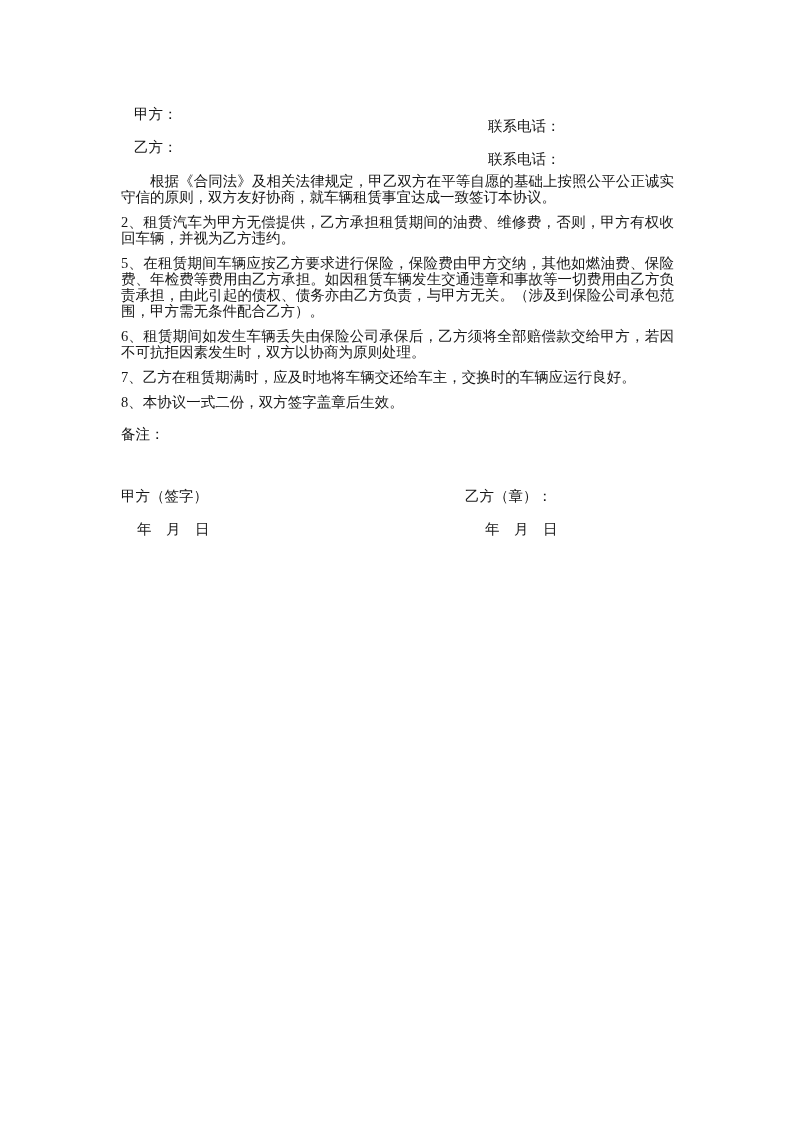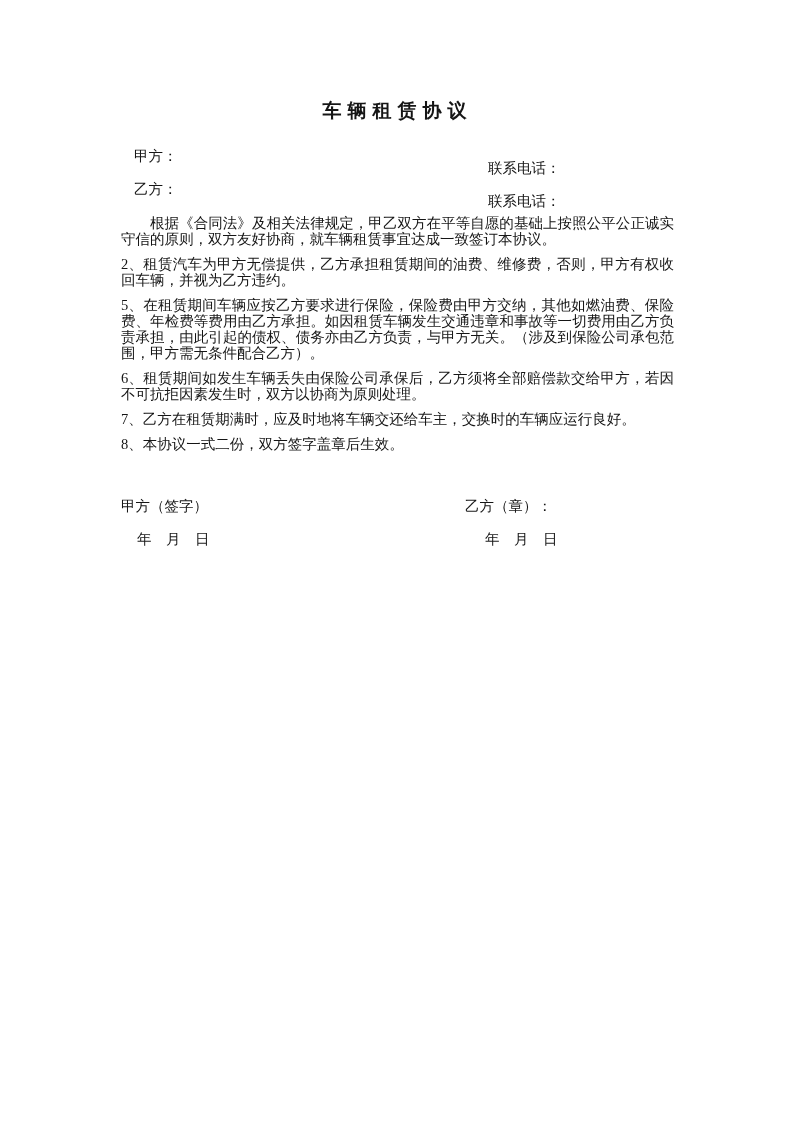--- a/index.html
+++ b/index.html
@@ -63,40 +63,40 @@
   .footer-left { white-space: nowrap; }
   .date-left { padding-left: 16px; }
   .date-right { left: 364px; }
 </style>
 </head>
 <body>
 
 <div class="page">
   <div class="content">
 
-    <h1 class="doc-title">车辆租赁协议</h1>
 
     <div class="party-row">
       <span>甲方：</span>
       <span class="party-phone">联系电话：</span>
     </div>
 
     <div class="party-row">
       <span>乙方：</span>
       <span class="party-phone">联系电话：</span>
     </div>
 
     <p class="para intro">根据《合同法》及相关法律规定，甲乙双方在平等自愿的基础上按照公平公正诚实守信的原则，双方友好协商，就车辆租赁事宜达成一致签订本协议。</p>
 
     <p class="para">2、租赁汽车为甲方无偿提供，乙方承担租赁期间的油费、维修费，否则，甲方有权收回车辆，并视为乙方违约。</p>
     <p class="para">5、在租赁期间车辆应按乙方要求进行保险，保险费由甲方交纳，其他如燃油费、保险费、年检费等费用由乙方承担。如因租赁车辆发生交通违章和事故等一切费用由乙方负责承担，由此引起的债权、债务亦由乙方负责，与甲方无关。（涉及到保险公司承包范围，甲方需无条件配合乙方）。</p>
     <p class="para">6、租赁期间如发生车辆丢失由保险公司承保后，乙方须将全部赔偿款交给甲方，若因不可抗拒因素发生时，双方以协商为原则处理。</p>
     <p class="para">7、乙方在租赁期满时，应及时地将车辆交还给车主，交换时的车辆应运行良好。</p>
     <p class="para">8、本协议一式二份，双方签字盖章后生效。</p>
 
+    <p class="para remarks">备注：</p>
 
     <div class="footer">
       <div class="footer-row">
         <span class="footer-left">甲方（签字）</span>
         <span class="footer-right">乙方（章）：</span>
       </div>
       <div class="footer-row">
         <span class="footer-left date-left">年　月　日</span>
         <span class="footer-right date-right">年　月　日</span>
       </div>

